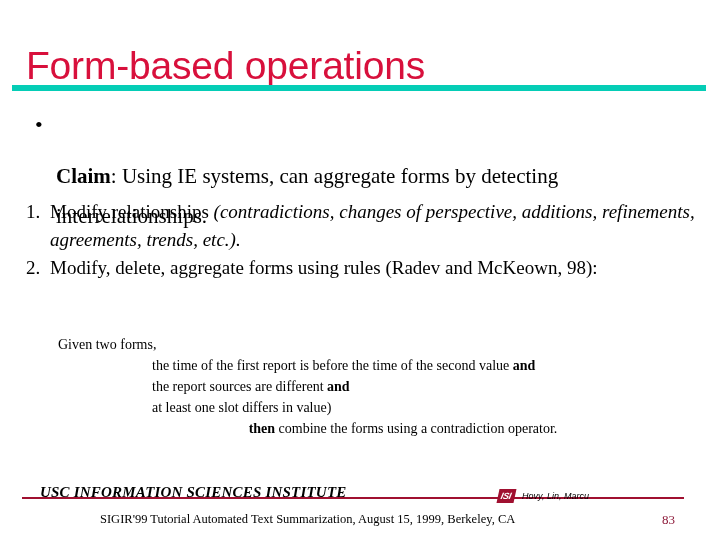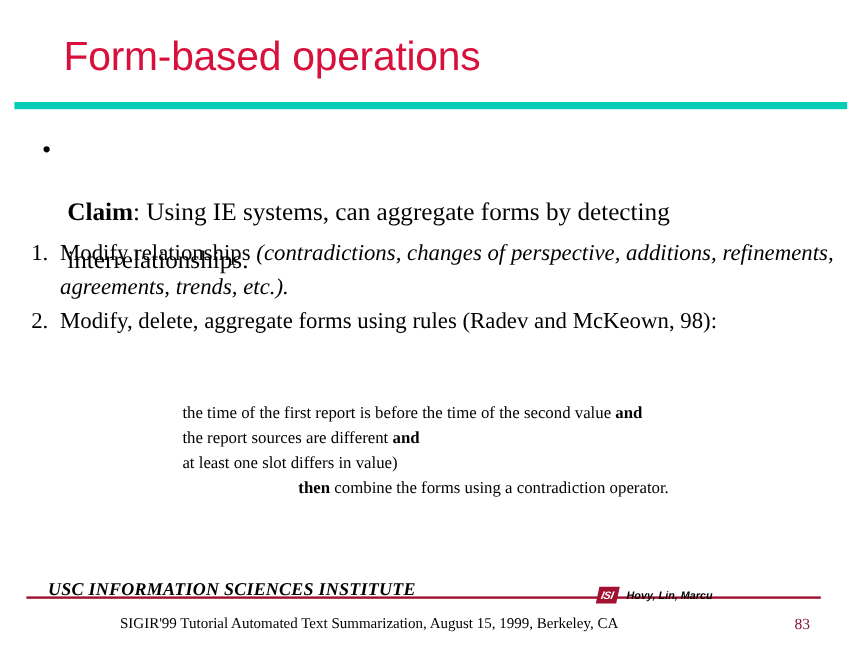--- a/index.html
+++ b/index.html
@@ -13,28 +13,27 @@
     position: relative;
     overflow: hidden;
     font-family: "Liberation Serif", "DejaVu Serif", serif;
     color: #000000;
   }
 
   
   .slide-title {
     position: absolute;
     left: 26px;
-    top: 28px;
+    top: 44px;
     font-family: "Liberation Sans", "DejaVu Sans", sans-serif;
-    font-size: 34px;
+    font-size: 39px;
     font-weight: 400;
     color: #d8103c;
     letter-spacing: -0.2px;
     white-space: nowrap;
-    margin-left: 27px;
   }
   .title-rule {
     position: absolute;
     left: 12px;
     top: 85px;
     width: 694px;
     height: 6px;
     background: #05cdb6;
   }
 
@@ -144,21 +143,21 @@
     font-weight: bold;
     font-style: italic;
     line-height: 12px;
     padding: 1px 4px 1px 3px;
     transform: skewX(-12deg);
     letter-spacing: -0.3px;
   }
   .isi-authors {
     font-family: "Liberation Sans", "DejaVu Sans", sans-serif;
     font-size: 9px;
-    font-weight: bold;
+    font-weight: normal;
     font-style: italic;
     margin-left: 7px;
     white-space: nowrap;
   }
 
   .bottom-bar {
     position: absolute;
     left: 0;
     top: 512px;
     width: 720px;
@@ -196,20 +195,21 @@
     <span class="num-marker">1.</span>
     <span class="num-body"><span>Modify relationships </span><span class="it">(contradictions, changes of perspective, additions, refinements, agreements, trends, etc.).</span></span>
   </div>
   <div class="num-item">
     <span class="num-marker">2.</span>
     <span class="num-body"><span>Modify, delete, aggregate forms using rules (Radev and McKeown, 98):</span></span>
   </div>
 </div>
 
 <div class="code-block">
+  <div class="code-line lvl1"><span>Given two forms,</span></div>
   <div class="code-line lvl3"><span>the time of the first report is before the time of the second value </span><b>and</b></div>
   <div class="code-line lvl3"><span>the report sources are different </span><b>and</b></div>
   <div class="code-line lvl3"><span>at least one slot differs in value)</span></div>
   <div class="code-line lvl4"><b>then</b><span> combine the forms using a contradiction operator.</span></div>
 </div>
 
 <div class="inst-line">USC INFORMATION SCIENCES INSTITUTE</div>
 <div class="inst-rule"></div>
 <div class="isi-logo">
   <span class="isi-badge">ISI</span>

